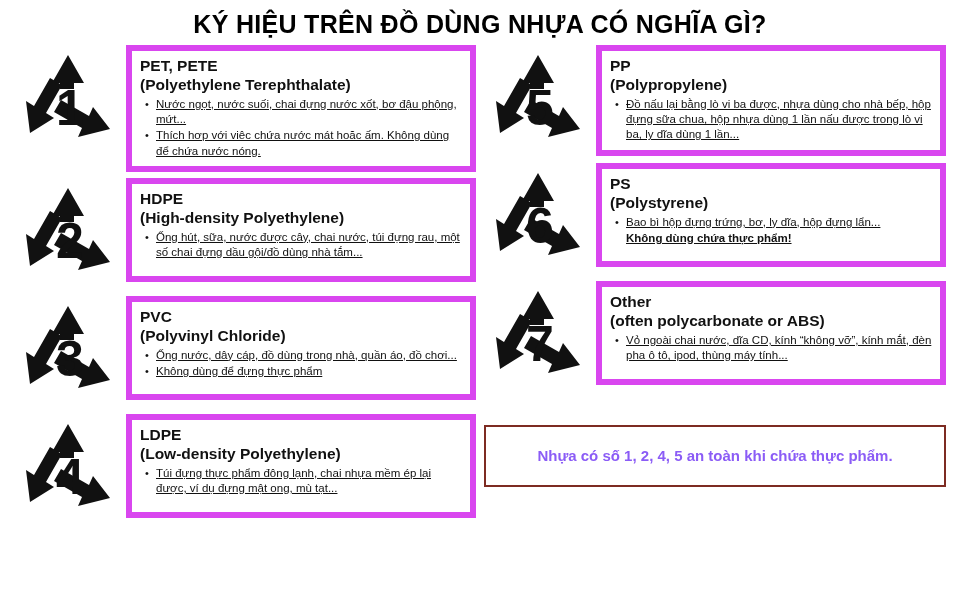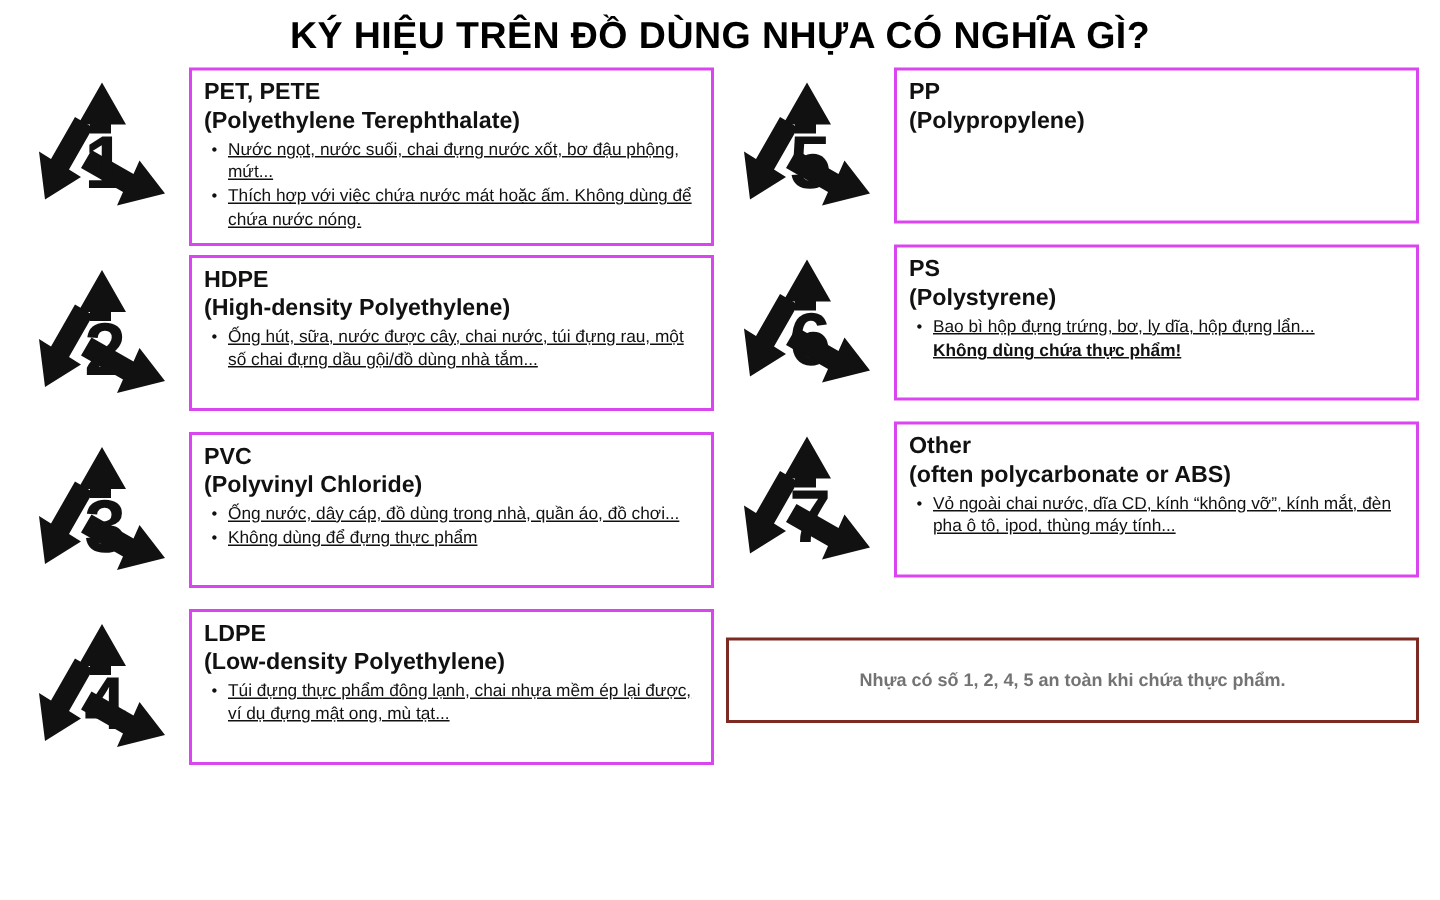--- a/index.html
+++ b/index.html
@@ -50,21 +50,21 @@
     width: 112px;
     min-width: 112px;
     height: 112px;
     position: relative;
   }
   .symbol svg {
     display: block;
   }
   .card {
     flex: 1;
-    border: 2px solid #d946ef;
+    border: 6px solid #d946ef;
     box-sizing: border-box;
     padding: 5px 8px 6px 8px;
     min-height: 104px;
   }
   .card.tall {
     min-height: 118px;
   }
   .card-code {
     font-size: 15.5px;
     font-weight: bold;
@@ -100,23 +100,23 @@
   }
   ul.bullets li.nobullet::before {
     content: "";
   }
   .note-box {
     border: 2px solid #7d2b22;
     box-sizing: border-box;
     margin-top: 10px;
     padding: 18px 24px;
     text-align: center;
-    color: #737373;
-    font-weight: bold;
-    font-size: 12px;
+    color: #8b5cf6;
+    font-weight: bold;
+    font-size: 15px;
     line-height: 1.45;
   }
   .spacer-right {
     height: 16px;
   }
   .col-right .entry .card {
     min-height: 104px;
   }
 </style>
 </head>
@@ -223,20 +223,23 @@
               <path d="M54 10 L70 38 L60 38 L60 44 L46 44 L46 38 L38 38 Z"></path>
               <path d="M16 88 L12 56 L20 61 L36 33 L48 40 L32 68 L40 73 Z"></path>
               <path d="M96 84 L64 92 L68 83 L40 67 L47 55 L75 71 L79 62 Z"></path>
             </g>
             <text x="56" y="80" text-anchor="middle" font-family="'Liberation Sans', sans-serif" font-size="50" font-weight="bold" fill="#111111">5</text>
           </svg>
         </div>
         <div class="card tall">
           <div class="card-code">PP</div>
           <div class="card-name">(Polypropylene)</div>
+          <ul class="bullets">
+            <li>Đồ nấu lại bằng lò vi ba được, nhựa dùng cho nhà bếp, hộp đựng sữa chua, hộp nhựa dùng 1 lần nấu được trong lò vi ba, ly dĩa dùng 1 lần...</li>
+          </ul>
         </div>
       </div>
 
       <div class="entry">
         <div class="symbol">
           <svg width="112" height="112" viewBox="0 0 112 112" xmlns="http://www.w3.org/2000/svg">
             <g fill="#111111">
               <path d="M54 10 L70 38 L60 38 L60 44 L46 44 L46 38 L38 38 Z"></path>
               <path d="M16 88 L12 56 L20 61 L36 33 L48 40 L32 68 L40 73 Z"></path>
               <path d="M96 84 L64 92 L68 83 L40 67 L47 55 L75 71 L79 62 Z"></path>

